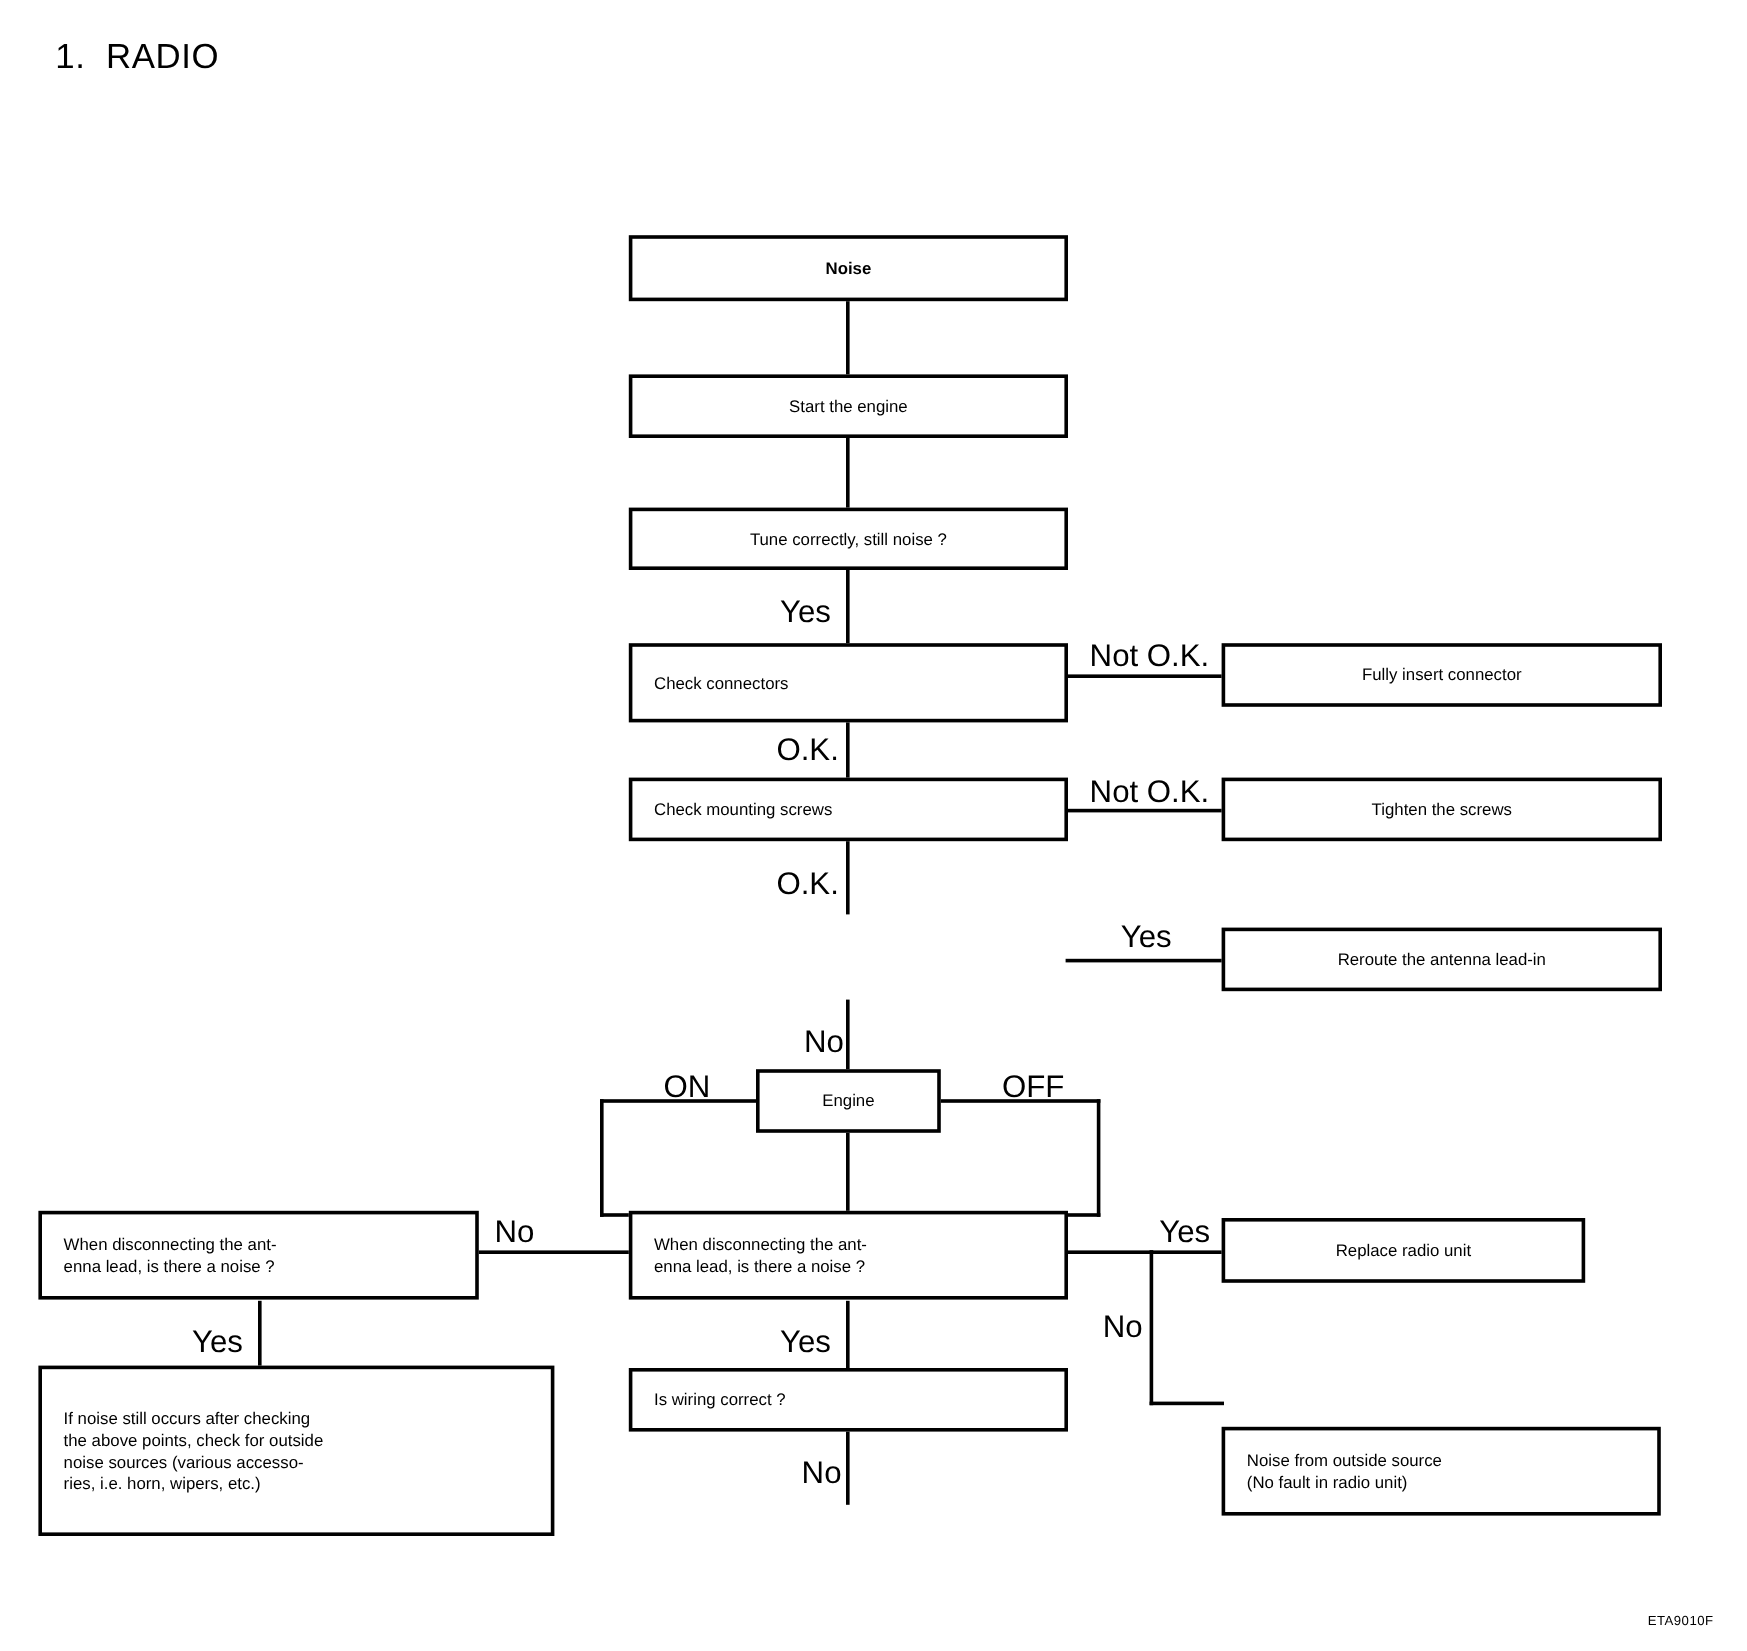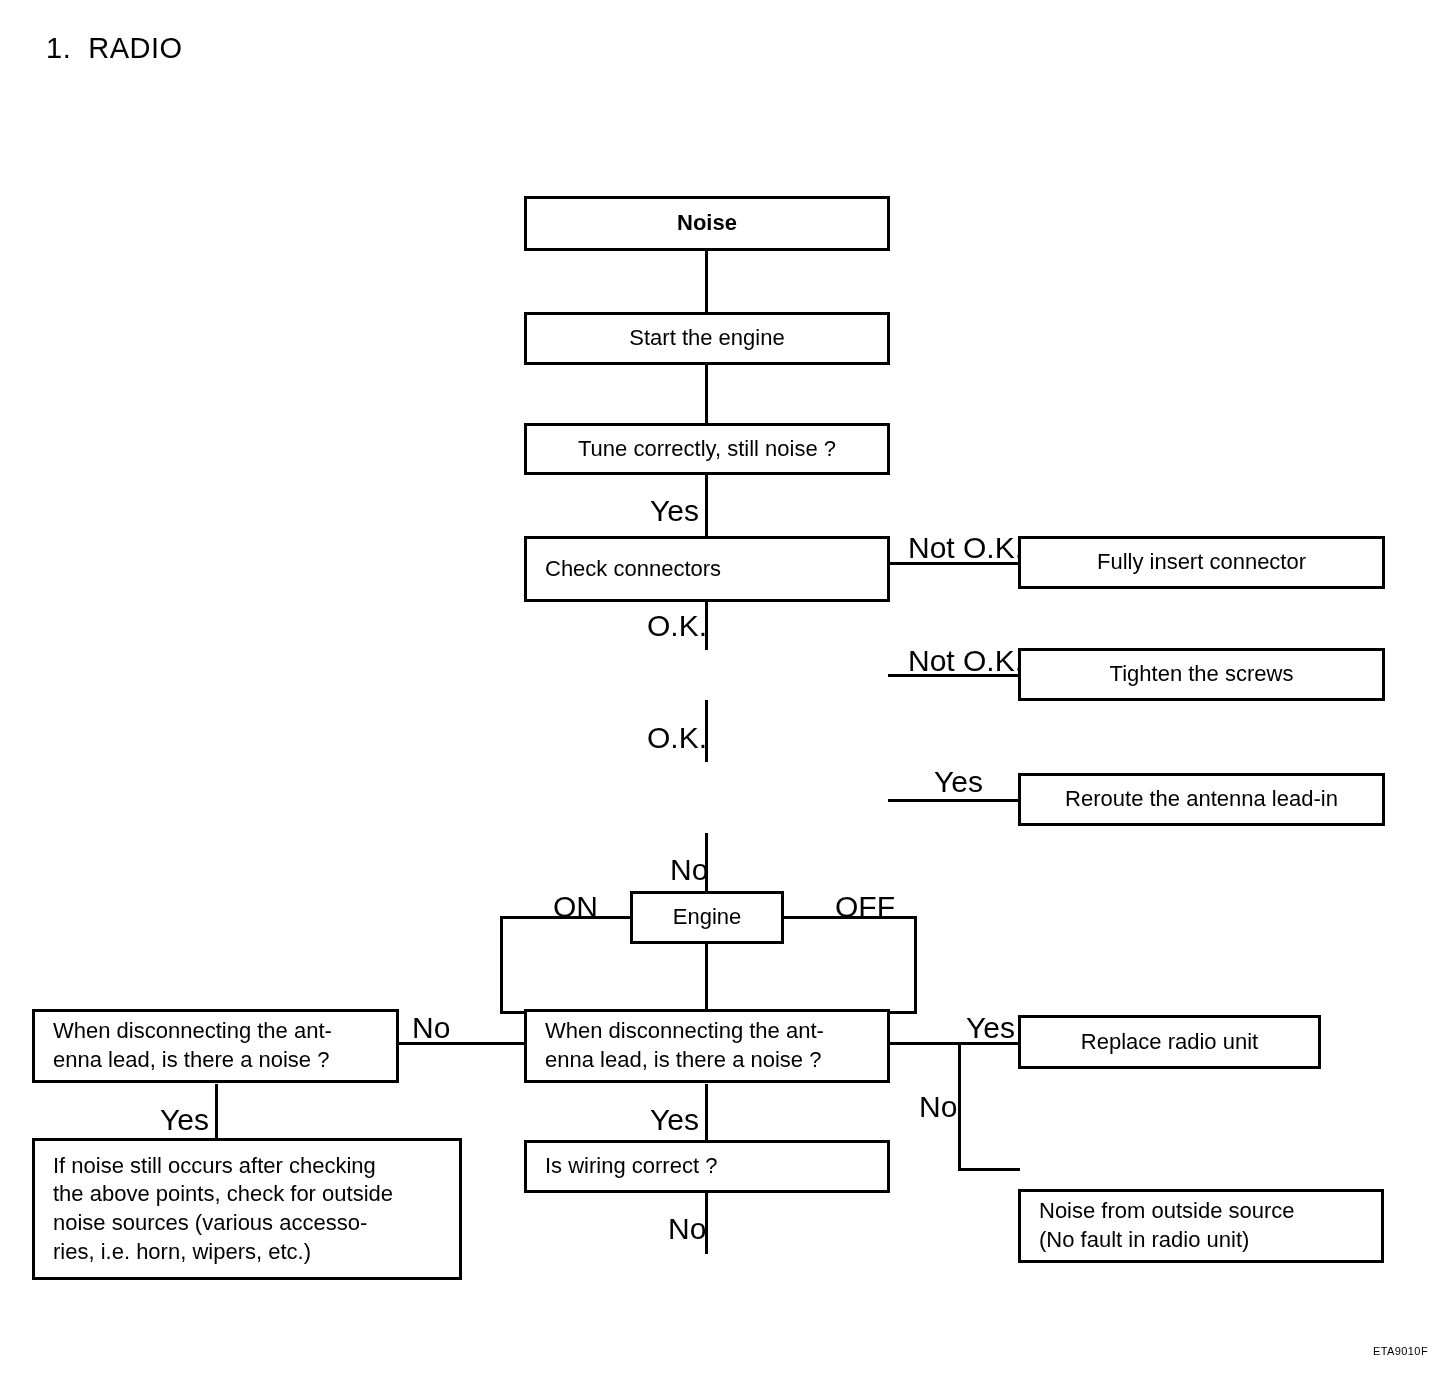--- a/index.html
+++ b/index.html
@@ -45,21 +45,21 @@
     box-sizing: border-box;
     border: 3px solid #000000;
     background: #ffffff;
     display: flex;
     align-items: center;
     z-index: 3;
   }
   .node .node-label {
     display: block;
     width: 100%;
-    font-size: 22px;
+    font-size: 14px;
     line-height: 1.30;
     white-space: pre-line;
   }
   .node.center .node-label {
     text-align: center;
   }
   .node.left .node-label {
     text-align: left;
     padding-left: 18px;
   }
@@ -72,21 +72,21 @@
     position: absolute;
     background: #000000;
     z-index: 1;
   }
   .line.v { width: 3px; }
   .line.h { height: 3px; }
 
   
   .edge-label {
     position: absolute;
-    font-size: 30px;
+    font-size: 26px;
     line-height: 1;
     white-space: nowrap;
     background: transparent;
     z-index: 4;
   }
 </style>
 </head>
 <body>
 
 <div id="page">
@@ -147,20 +147,23 @@
   </div>
 
   <div class="node left" style="left:524px; top:536px; width:366px; height:66px;">
     <span class="node-label">Check connectors</span>
   </div>
 
   <div class="node center" style="left:1018px; top:536px; width:367px; height:53px;">
     <span class="node-label">Fully insert connector</span>
   </div>
 
+  <div class="node left" style="left:524px; top:648px; width:366px; height:53px;">
+    <span class="node-label">Check mounting screws</span>
+  </div>
 
   <div class="node center" style="left:1018px; top:648px; width:367px; height:53px;">
     <span class="node-label">Tighten the screws</span>
   </div>
 
 
   <div class="node center" style="left:1018px; top:773px; width:367px; height:53px;">
     <span class="node-label">Reroute the antenna lead-in</span>
   </div>
 

